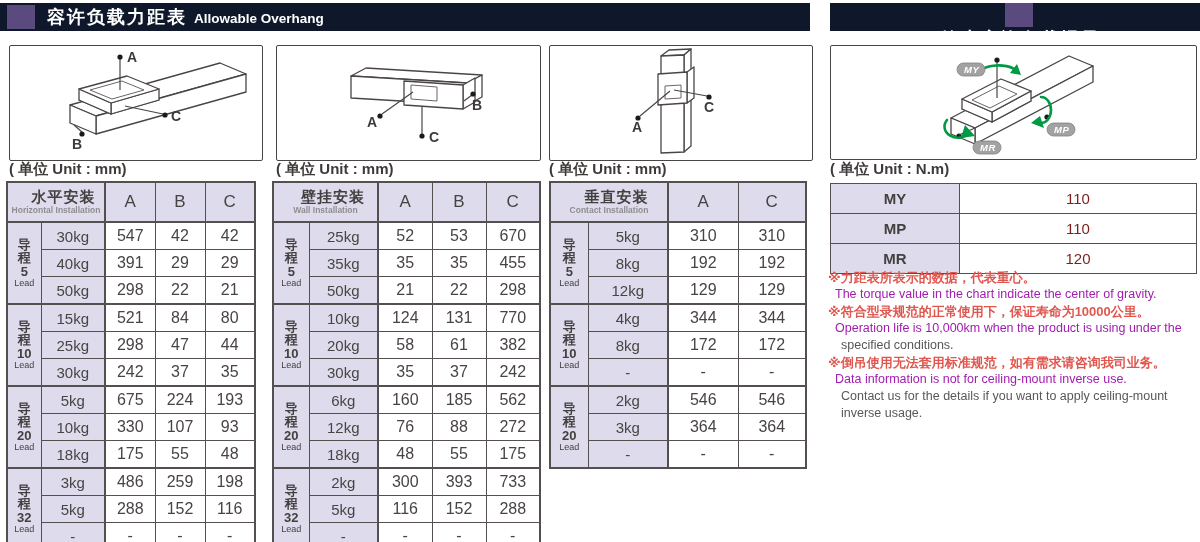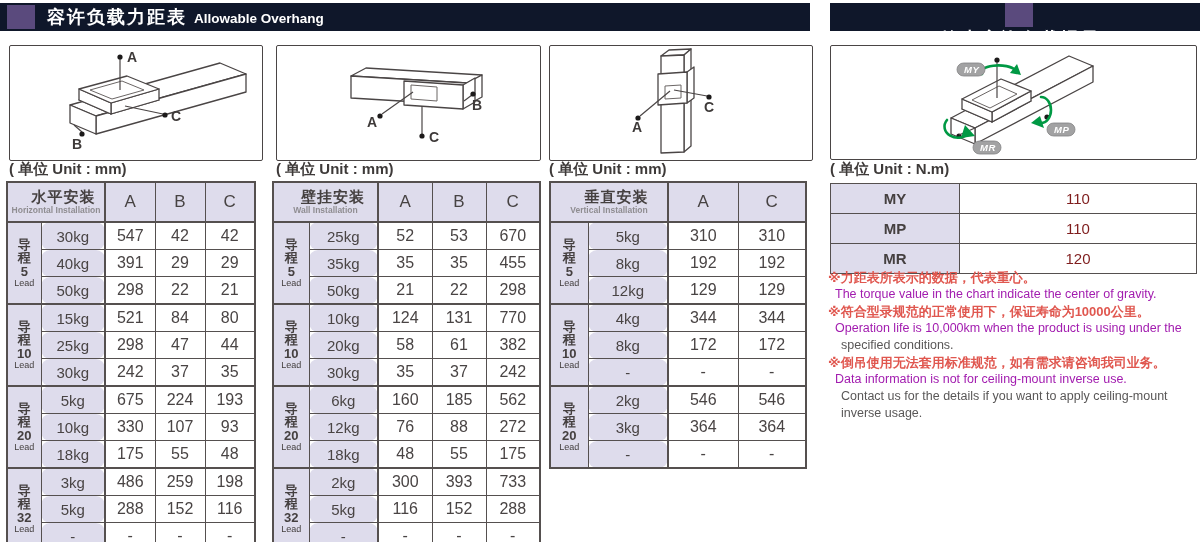--- a/index.html
+++ b/index.html
@@ -28,21 +28,21 @@
   .unit { position:absolute; top:160px; font-size:15px; font-weight:bold; color:#3e3a39; white-space:nowrap; }
   
   table.otable { position:absolute; border-collapse:collapse; table-layout:fixed; background:#fff; border:2px solid #55504f; }
   table.otable th, table.otable td { border:1px solid #55504f; padding:0; text-align:center; vertical-align:middle; }
   table.otable thead th { background:#dedcec; height:38px; border-bottom:2px solid #55504f; }
   table.otable .tzh { font-size:15px; font-weight:bold; color:#454040; letter-spacing:1px; line-height:16px;padding-left:15px; }
   table.otable .ten { font-size:8.5px; color:#8f8d91; line-height:10px; white-space:nowrap; }
   table.otable th.acol { font-size:17px; font-weight:normal; color:#474343; }
   table.otable td { height:26px; }
   table.otable td.lead { background:#dedcec; }
-  table.otable td.kg { background:#dedcec; font-size:15px; color:#494444;border-radius:9px; }
+  table.otable td.kg { background:#dedcec; font-size:15px; color:#494444; }
   table.otable td.val { background:#fff; font-size:16px; color:#494444; }
   table.otable td.vfirst, table.otable th.vfirst { border-left:2px solid #55504f; }
   table.otable tr.gtop td { border-top:2px solid #55504f; }
   .lzh { font-size:13px; font-weight:bold; color:#454040; line-height:13.5px; white-space:pre-line; }
   .len { font-size:9px; color:#454040; line-height:10px; }
   
   table.stable { position:absolute; left:830px; top:183px; border-collapse:collapse; background:#fff; }
   table.stable td { border:1.5px solid #55504f; height:29px; text-align:center; vertical-align:middle; padding:0; }
   table.stable td.skey { width:128px; background:#dedcec; font-weight:bold; font-size:15px; color:#454040; }
   table.stable td.sval { width:236px; font-size:15px; color:#7f1d1d; }
@@ -408,21 +408,21 @@
     <colgroup>
         <col style="width:38px">
         <col style="width:80px">
         <col style="width:70px">
         <col style="width:68px">
       </colgroup>
     <thead>
       <tr>
         <th colspan="2">
           <div class="tzh">垂直安装</div>
-          <div class="ten">Vertical Installation</div>
+          <div class="ten">Contact Installation</div>
         </th>
         <th class="acol vfirst">A</th>
         <th class="acol">C</th>
       </tr>
     </thead>
     <tbody>
         <tr class="gtop">
           <td class="lead" rowspan="3">
             <div class="lzh">导
 程

